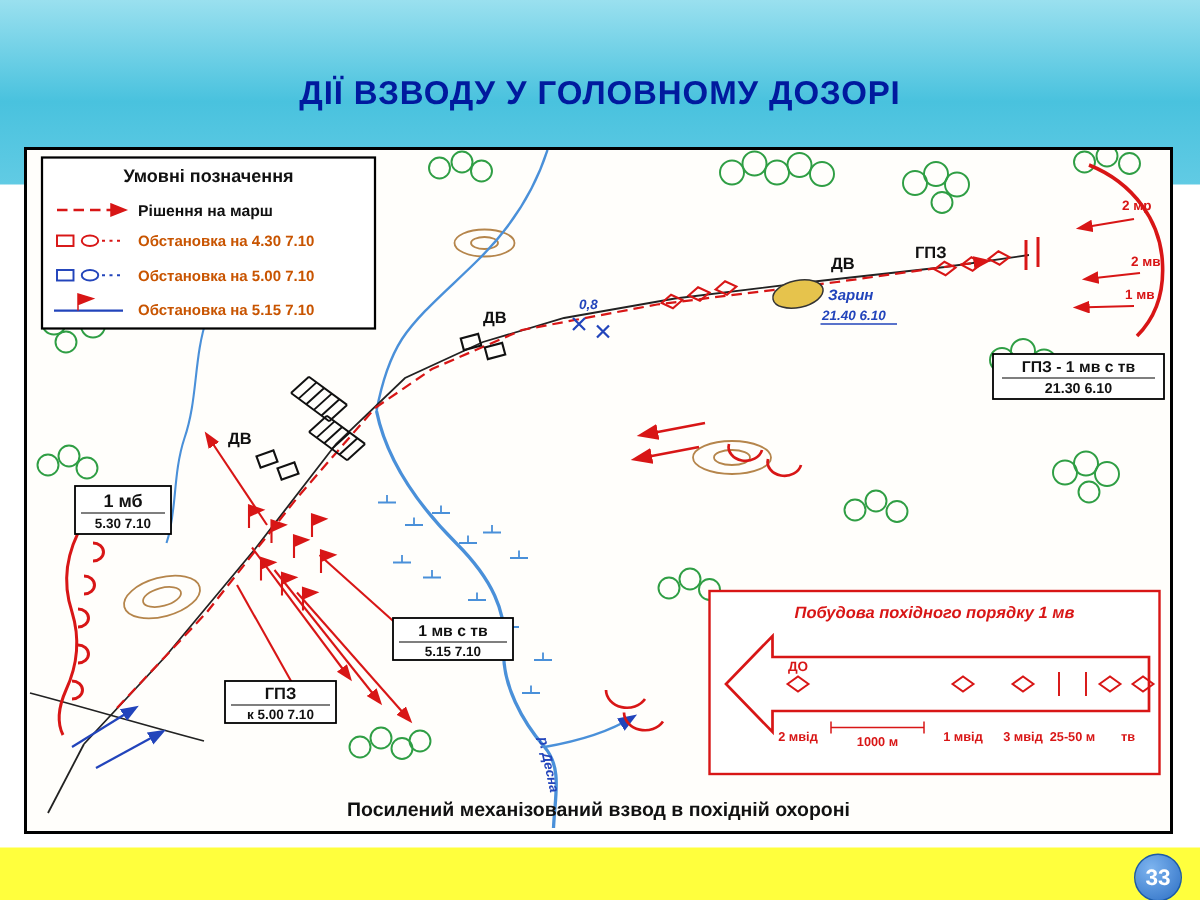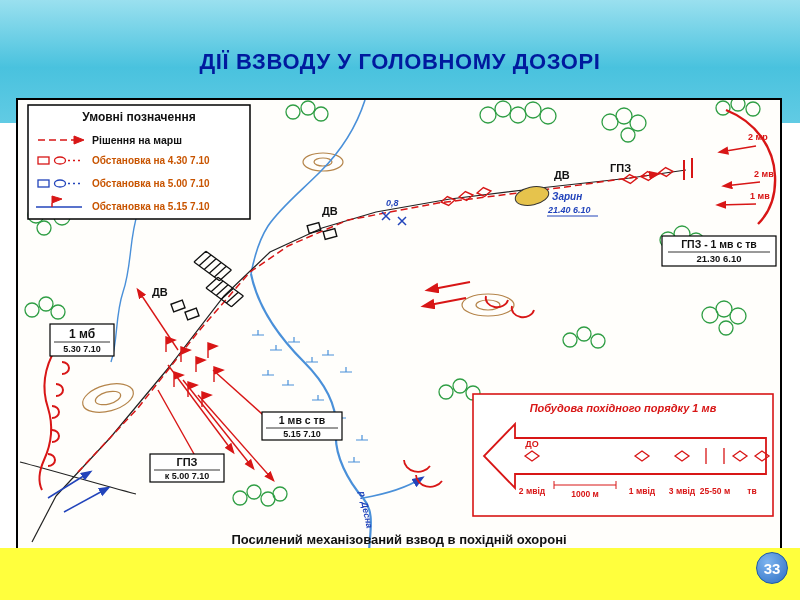--- a/index.html
+++ b/index.html
@@ -5,21 +5,21 @@
   html,body{margin:0;padding:0;background:#e8e8e8;}
   .slide{position:relative;width:800px;height:600px;background:#ffffff;overflow:hidden;
          font-family:"Liberation Sans",sans-serif;}
   .header{position:absolute;left:0;top:0;width:800px;height:123px;
           background:linear-gradient(180deg,#9ae0ef 0%,#49c2de 55%,#61cbe4 100%);
           display:flex;align-items:center;justify-content:center;}
   .header .title{font-size:22px;font-weight:bold;color:#001a9e;letter-spacing:.6px;}
   .map{position:absolute;left:16px;top:98px;width:762px;height:454px;background:#fffefb;
        border:2px solid #000;}
   .map svg{position:absolute;left:0;top:0;width:100%;height:100%;}
-  .footer{position:absolute;left:0;bottom:0;width:800px;height:52px;background:#ffff3d;}
+  .footer{position:absolute;left:0;bottom:0;width:800px;height:35px;background:#ffff3d;}
   .page-badge{position:absolute;right:12px;top:4px;width:30px;height:30px;border-radius:50%;
               background:radial-gradient(circle at 35% 30%,#7db4ef,#2d6fc4);
               border:1px solid #1c5aa8;color:#fff;font-weight:bold;font-size:15px;
               display:flex;align-items:center;justify-content:center;}
   
   text{font-family:"Liberation Sans",sans-serif;}
   .tb{font-weight:bold;fill:#111;}
   .tr{font-weight:bold;fill:#d81616;}
   .tbl{font-weight:bold;fill:#2244bb;font-style:italic;}
   .tleg{font-weight:bold;fill:#c85400;}

